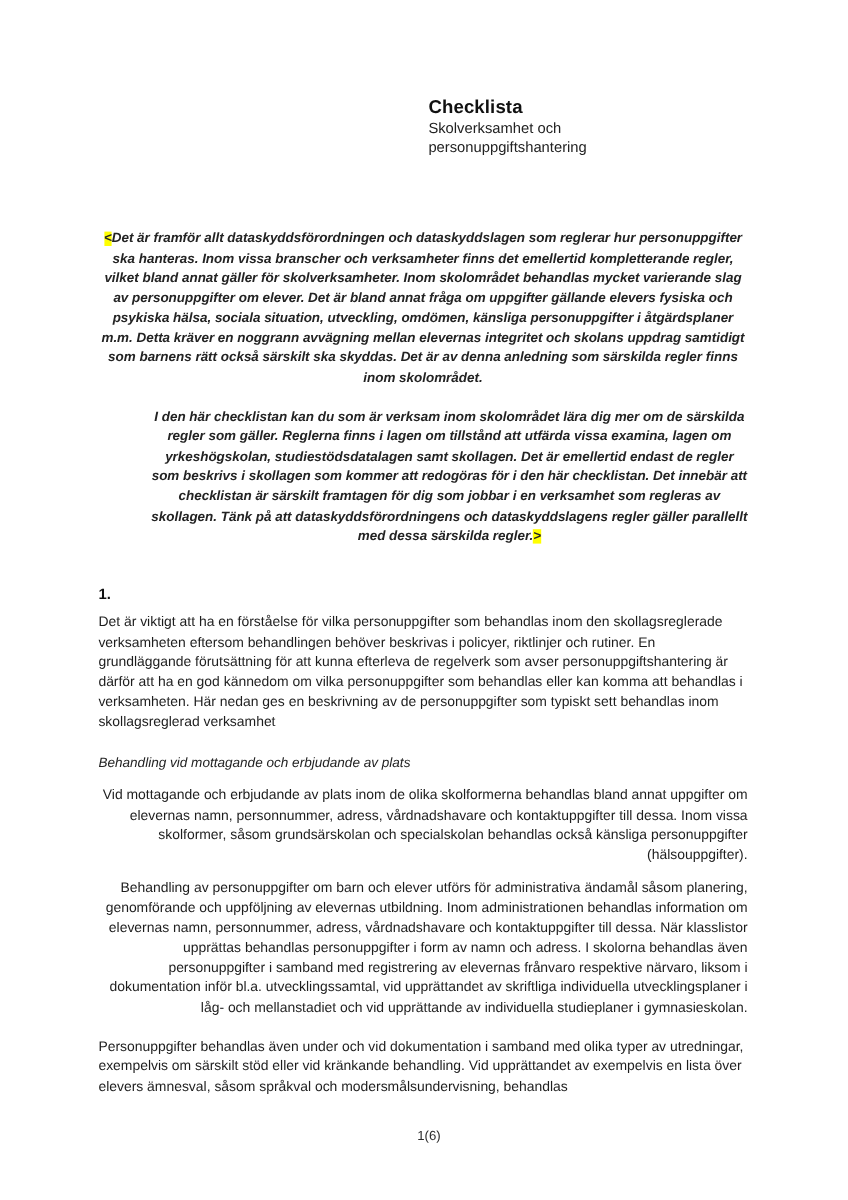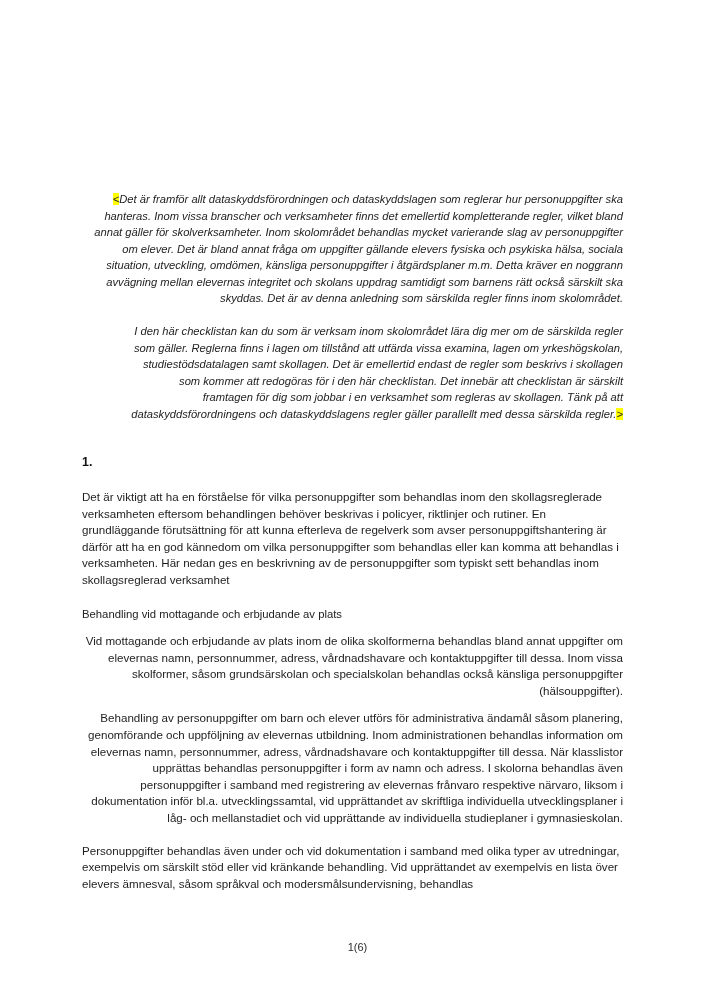--- a/index.html
+++ b/index.html
@@ -57,21 +57,22 @@
 
   p {
     margin: 0;
   }
 
   .intro {
     font-style: italic;
     font-size: 11.2px;
     line-height: 16.55px;
     color: #232323;
-    text-align: right;
+    text-align: center;
+    font-weight: bold;
   }
   .intro + .intro {
     margin-top: 16.4px;
     margin-left: 44px;
   }
 
   .hl {
     background: #ffff00;
     font-style: italic;
   }
@@ -92,31 +93,32 @@
   .section-text {
     flex: 1 1 auto;
     max-width: 452px;
   }
 
   
   .body-para {
     font-size: 11.6px;
     line-height: 16.6px;
     color: #1d1d1d;
-    margin-top: 19px;
+    margin-top: 8px;
   }
   .body-para.tight {
     margin-top: 11px;
     text-align: right;
   }
   .body-para.gap {
     margin-top: 16px;
   }
 
   .sub-heading {
+    font-style: italic;
     font-size: 11.3px;
     line-height: 16.4px;
     color: #232323;
     margin-top: 17px;
   }
 
   
   .footer {
     position: absolute;
     left: 0;
@@ -129,20 +131,25 @@
   .footer .page-num {
     display: inline-block;
     margin-left: 8px;
   }
 </style>
 </head>
 <body>
 
 <div class="page">
 
+  <div class="title-block">
+    <div class="doc-title">Checklista</div>
+    <div class="doc-subtitle">Skolverksamhet och</div>
+    <div class="doc-subtitle">personuppgiftshantering</div>
+  </div>
 
   <div class="content">
 
     <p class="intro"><span class="hl">&lt;</span><span>Det är framför allt dataskyddsförordningen och dataskyddslagen som reglerar hur personuppgifter ska hanteras. Inom vissa branscher och verksamheter finns det emellertid kompletterande regler, vilket bland annat gäller för skolverksamheter. Inom skolområdet behandlas mycket varierande slag av personuppgifter om elever. Det är bland annat fråga om uppgifter gällande elevers fysiska och psykiska hälsa, sociala situation, utveckling, omdömen, känsliga personuppgifter i åtgärdsplaner m.m. Detta kräver en noggrann avvägning mellan elevernas integritet och skolans uppdrag samtidigt som barnens rätt också särskilt ska skyddas. Det är av denna anledning som särskilda regler finns inom skolområdet.</span></p>
 
     <p class="intro"><span>I den här checklistan kan du som är verksam inom skolområdet lära dig mer om de särskilda regler som gäller. Reglerna finns i lagen om tillstånd att utfärda vissa examina, lagen om yrkeshögskolan, studiestödsdatalagen samt skollagen. Det är emellertid endast de regler som beskrivs i skollagen som kommer att redogöras för i den här checklistan. Det innebär att checklistan är särskilt framtagen för dig som jobbar i en verksamhet som regleras av skollagen. Tänk på att dataskyddsförordningens och dataskyddslagens regler gäller parallellt med dessa särskilda regler.</span><span class="hl">&gt;</span></p>
 
     <div class="section-heading">
       <div class="section-num">1.</div>
     </div>

